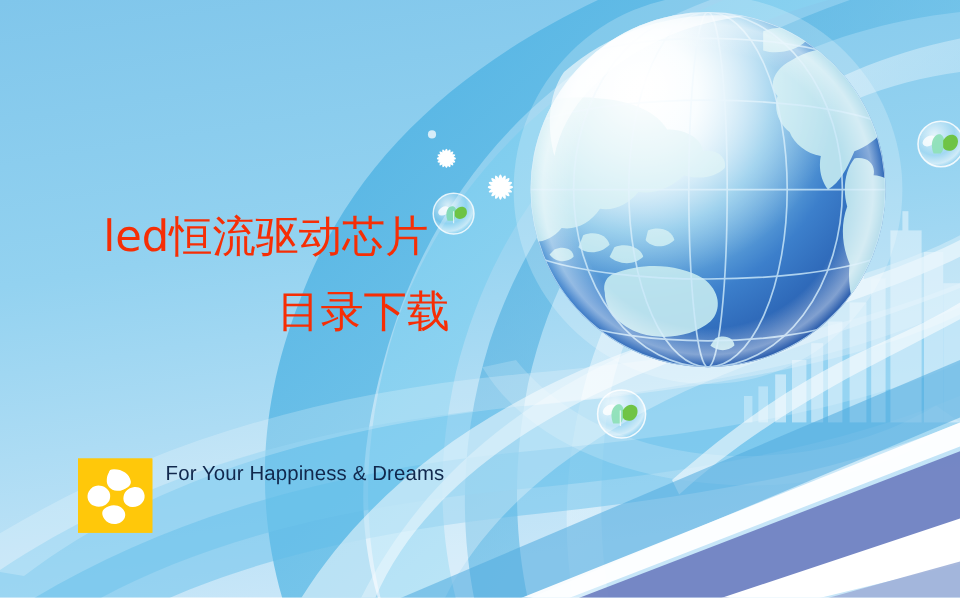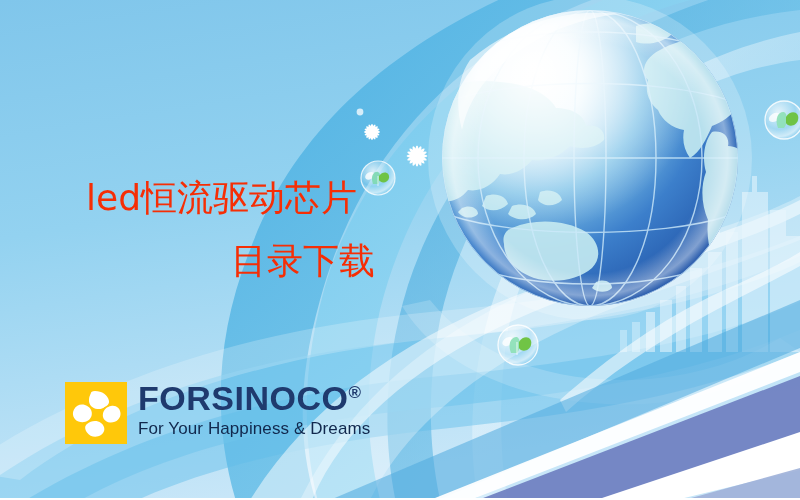--- a/index.html
+++ b/index.html
@@ -265,18 +265,17 @@
         <g fill="#FFFFFF">
           <path d="M30,9 C37,9 43,13 44,19 C44.6,23 40,26 34,26 C28.5,26 25,23 25.5,19 C26,13 24,9 30,9 Z"></path>
           <path d="M29,11 C34,11 40,14 41.5,19.5 C42.6,24 38,27.5 32.5,27 C27,26.5 23.5,22.5 24,17.5 C24.4,13.5 25.5,11 29,11 Z"></path>
           <path d="M20,23 C25,24.5 28,29 26.5,34 C25,39 19,41.5 13.5,39.5 C8.5,37.7 6.5,32 9,27.5 C11.3,23.3 15.5,21.6 20,23 Z"></path>
           <path d="M46,24 C51,23 55,26 55.5,31 C56,36.5 51,41 45,40.5 C40,40 37,36 38,31.5 C38.9,27.3 42,24.7 46,24 Z"></path>
           <path d="M22,42 C26,38.5 32,38 36,41 C40.5,44.4 40.5,50 36,53 C31.5,56 25,55 22,50.5 C19.6,46.9 19.6,44 22,42 Z"></path>
         </g>
       </svg>
     </div>
     <div class="logo-text">
-      <div class="brand"><span>FORSINOCO</span><span class="reg">®</span></div>
       <div class="tagline">For Your Happiness &amp; Dreams</div>
     </div>
   </div>
 
 </div>
 
 </body></html>

